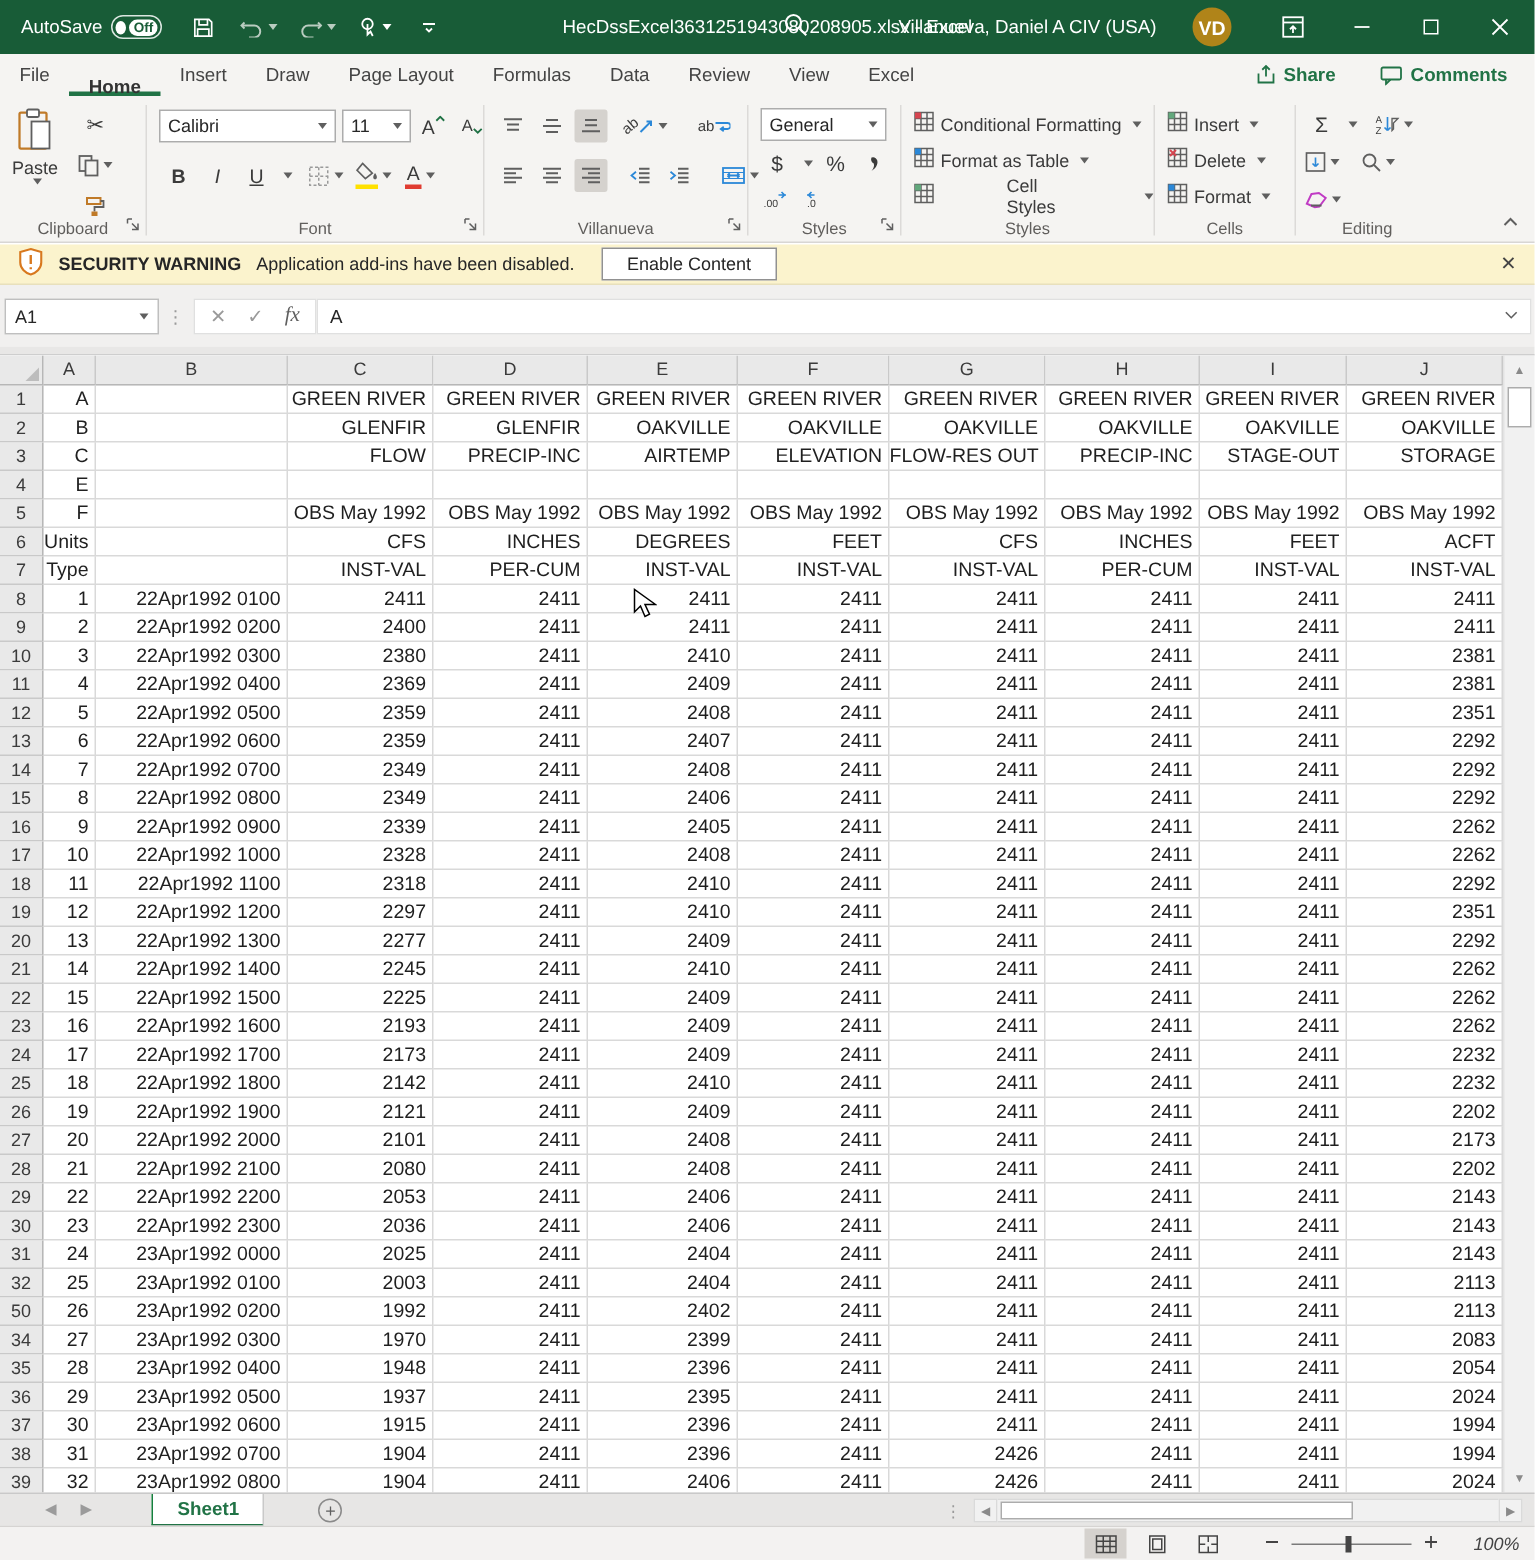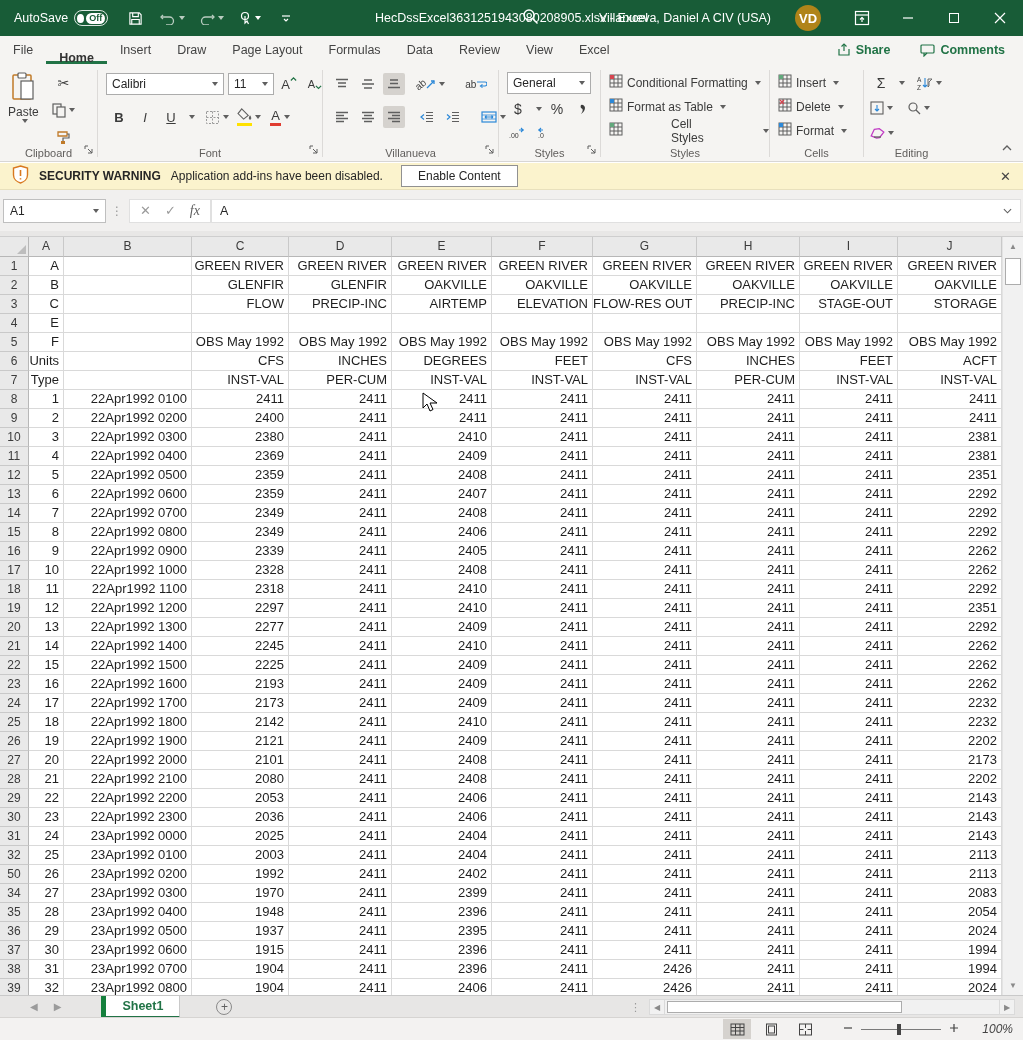--- a/index.html
+++ b/index.html
@@ -79,21 +79,21 @@
 
   
   .vscroll { position:absolute; top:237px; right:0; width:21px; height:758px; background:#F1F1F1; border-left:1px solid #E3E3E3; }
   .vs-arrow { height:19px; display:flex; align-items:center; justify-content:center; color:#8a8a8a; font-size:8px; }
   .vs-thumb { position:absolute; top:21px; left:2px; right:2px; height:27px; background:#fff; border:1px solid #ACACAC; }
   .vs-down { position:absolute; bottom:0; left:0; right:0; }
 
   
   .sheetbar { position:absolute; top:995px; left:0; right:0; height:22px; background:#E7E6E5; border-top:1px solid #C9C9C9; display:flex; align-items:center; }
   .nav-arrows { display:flex; gap:16px; margin-left:30px; color:#9b9b9b; font-size:10px; }
-  .sheettab { margin-left:40px; height:22px; background:#fff; border-left:5px solid #15803d; border-right:1px solid #C9C9C9; border-bottom:2px solid #217346; color:#217346; font-weight:bold; font-size:12.5px; display:flex; align-items:center; padding:0 16px; }
+  .sheettab { margin-left:40px; height:22px; background:#fff; border-left:1px solid #15803d; border-right:1px solid #C9C9C9; border-bottom:2px solid #217346; color:#217346; font-weight:bold; font-size:12.5px; display:flex; align-items:center; padding:0 16px; }
   .addsheet { margin-left:36px; width:16px; height:16px; border:1px solid #8a8a8a; border-radius:50%; color:#5f5f5f; display:flex; align-items:center; justify-content:center; font-size:12px; line-height:1; }
   .hscroll { position:absolute; right:8px; top:3px; height:16px; left:630px; display:flex; align-items:center; }
   .hs-dots { color:#9a9a9a; font-size:11px; margin-right:8px; }
   .hs-arrow { width:16px; height:16px; background:#F1F1F1; border:1px solid #DADADA; color:#8a8a8a; font-size:8px; display:flex; align-items:center; justify-content:center; }
   .hs-track { flex:1; height:16px; background:#F1F1F1; border-top:1px solid #DADADA; border-bottom:1px solid #DADADA; position:relative; }
   .hs-thumb { position:absolute; left:2px; top:1px; bottom:1px; width:235px; background:#fff; border:1px solid #ACACAC; }
 
   
   .statusbar { position:absolute; top:1017px; left:0; right:0; height:23px; background:#F3F2F1; border-top:1px solid #D6D4D2; display:flex; align-items:center; justify-content:flex-end; font-size:12px; color:#444; }
   .disp { display:flex; align-items:center; gap:6px; margin-right:28px;margin-top:40px; }

